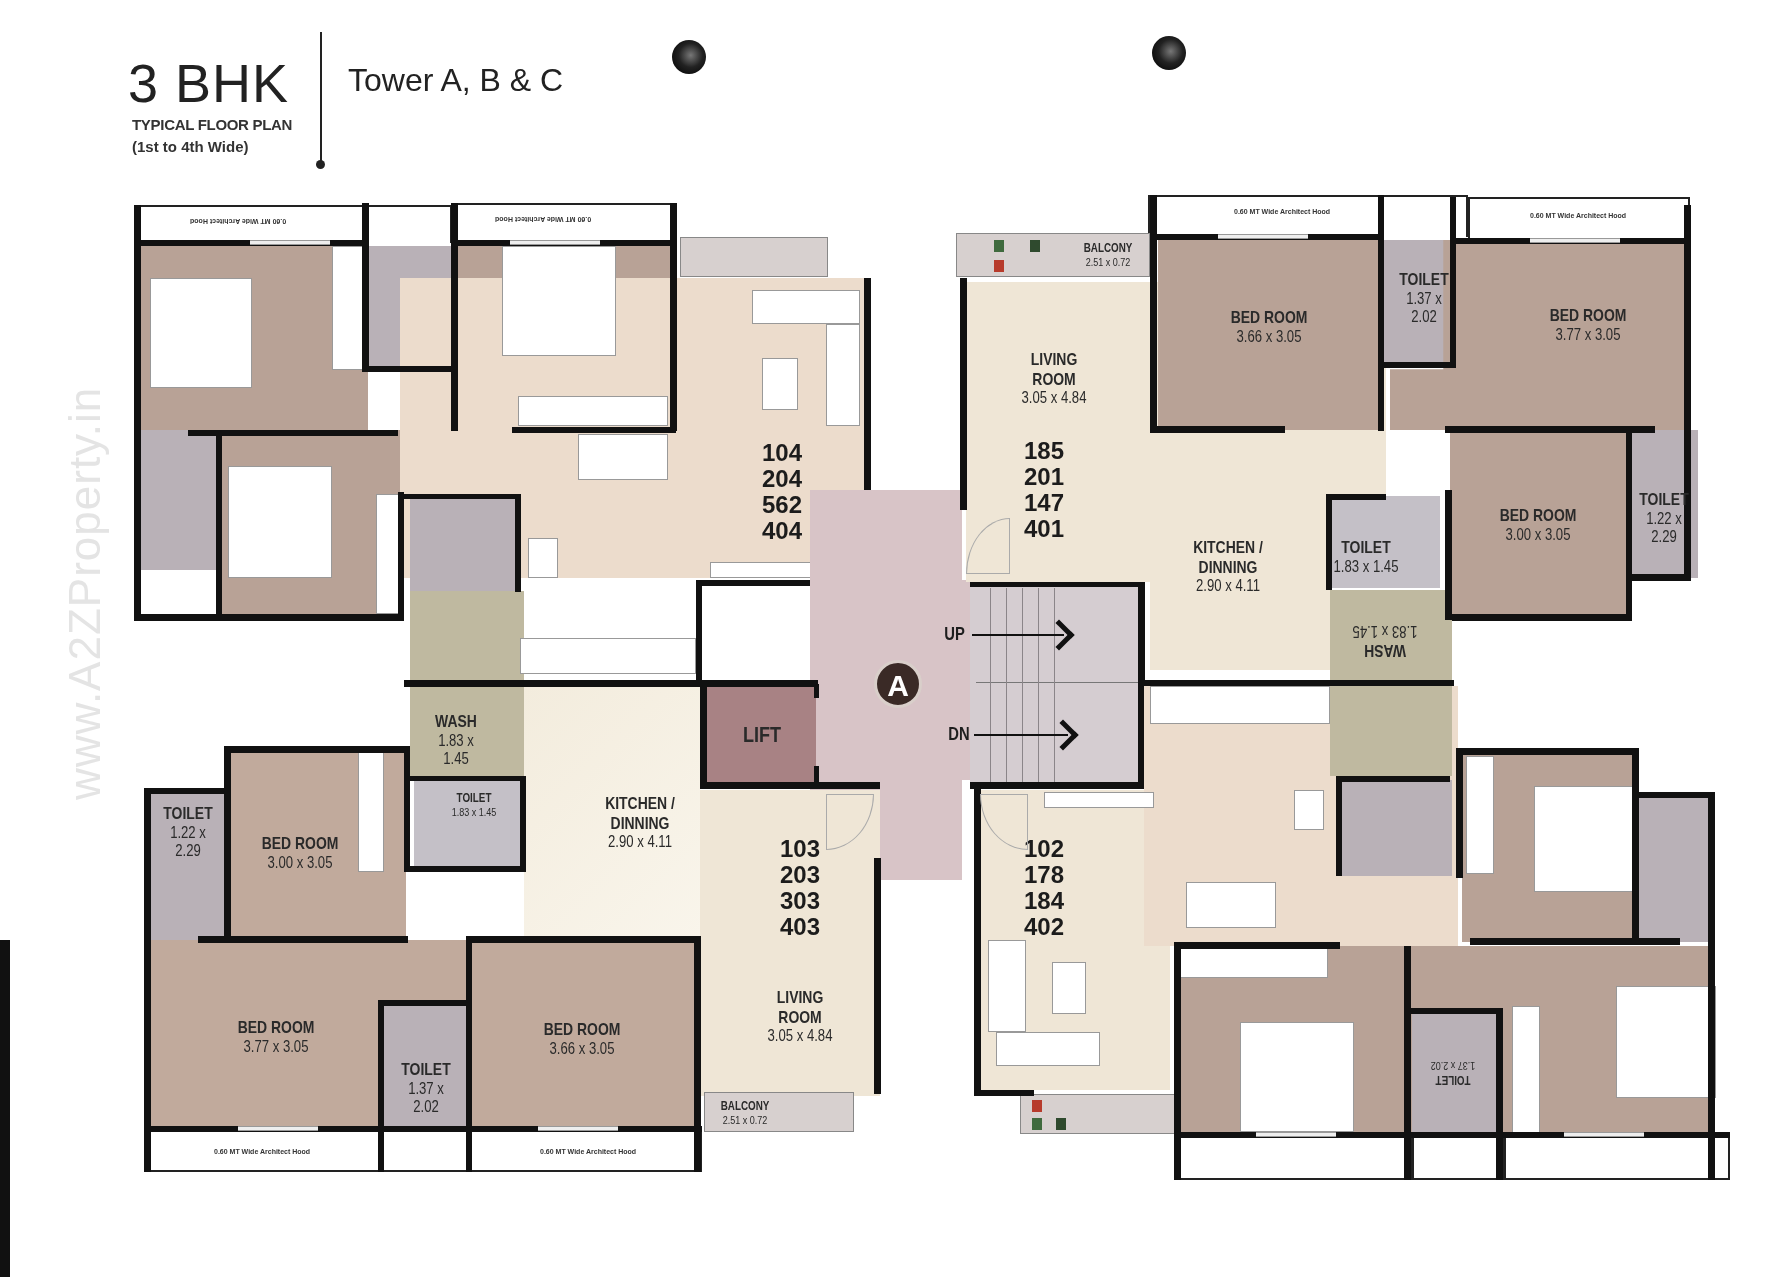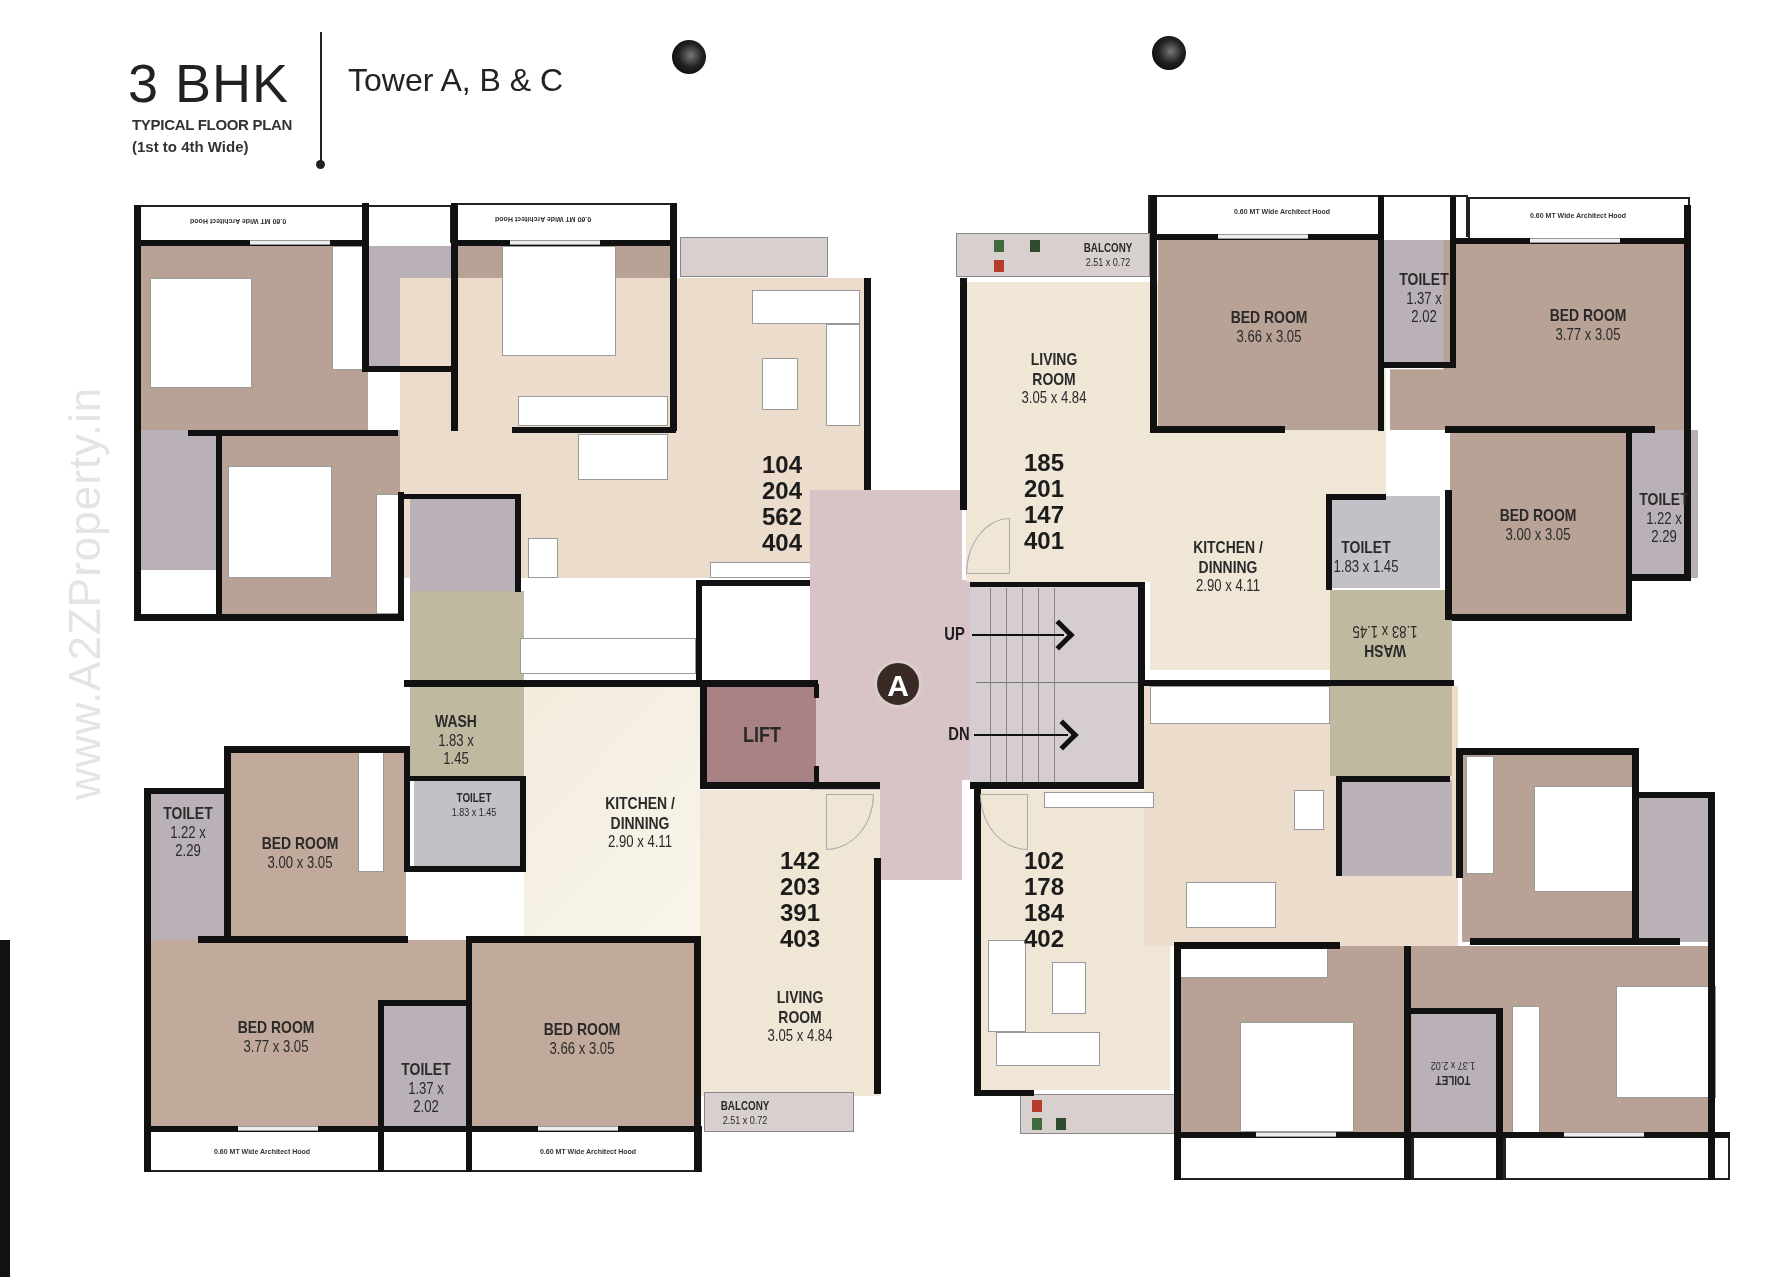--- a/index.html
+++ b/index.html
@@ -31,21 +31,21 @@
   .furn{background:#fff;border:1px solid #999;}
   .wall{background:#111;}
   .win{background:#eee;height:5px;border-top:1px solid #999;border-bottom:1px solid #999;}
 
   .lbl{position:absolute;text-align:center;font-weight:bold;font-family:"Liberation Sans",sans-serif;transform:scaleX(0.82);transform-origin:center;line-height:1.15;color:#2a2a2a;}
   .lbl .n{display:block;font-size:17px;}
   .lbl .d{display:block;font-size:16px;font-weight:normal;}
   .lbl.sm .n{font-size:12px;}
   .lbl.sm .d{font-size:11px;}
   .flip{transform:rotate(180deg) scaleX(0.82);}
-  .unitnum{position:absolute;font-size:24px;font-weight:bold;line-height:1.08;color:#1c1c1c;text-align:center;margin-top:12px;}
+  .unitnum{position:absolute;font-size:24px;font-weight:bold;line-height:1.08;color:#1c1c1c;text-align:center;}
   .hoodlbl{position:absolute;font-size:7px;font-weight:bold;color:#333;text-align:center;white-space:nowrap;}
   .door{border:1px solid #aaa;border-radius:0 100% 0 0;background:transparent;}
   .circleA{width:48px;height:48px;border-radius:50%;background:#3a2a26;border:3px solid #d9cfca;color:#fff;font-size:30px;font-weight:bold;text-align:center;line-height:46px;font-family:"Liberation Sans",sans-serif;}
   .arrow{height:2px;background:#111;}
   .arrowhead{width:22px;height:22px;border-top:5px solid #111;border-right:5px solid #111;transform:rotate(45deg);}
   .stairline{width:1px;background:#8b8589;}
 </style>
 </head>
 <body>
 
@@ -322,23 +322,23 @@
   <div class="abs lbl" style="left:748px;top:988px;width:104px;">
     <span class="n">LIVING ROOM</span>
     <span class="d">3.05 x 4.84</span>
   </div>
   <div class="abs lbl sm" style="left:712px;top:1100px;width:66px;">
     <span class="n">BALCONY</span>
     <span class="d">2.51 x 0.72</span>
   </div>
 
   <div class="unitnum" style="left:780px;top:836px;">
-    <div>142</div>
+    <div>103</div>
     <div>203</div>
-    <div>391</div>
+    <div>303</div>
     <div>403</div>
   </div>
   <div class="abs door" style="left:826px;top:794px;width:48px;height:56px;transform:scaleY(-1);"></div>
 </div>
 
 <div>
   <div class="abs room liv2" style="left:980px;top:790px;width:190px;height:300px;"></div>
   <div class="abs room liv" style="left:1144px;top:686px;width:314px;height:260px;"></div>
   <div class="abs room wash" style="left:1330px;top:686px;width:122px;height:90px;"></div>
   <div class="abs room toilet" style="left:1340px;top:780px;width:112px;height:96px;"></div>

